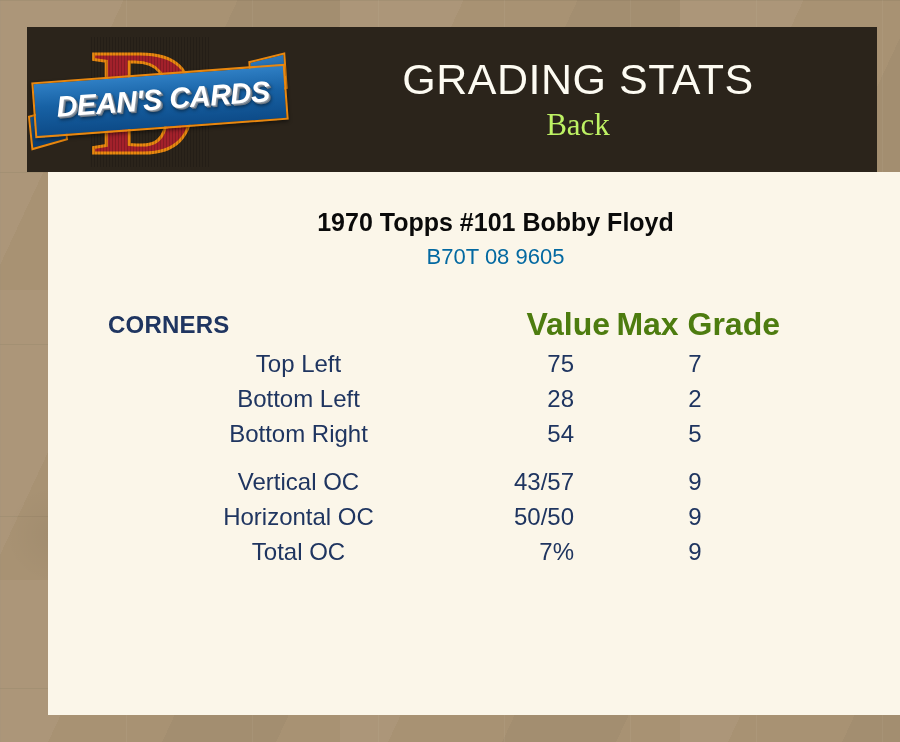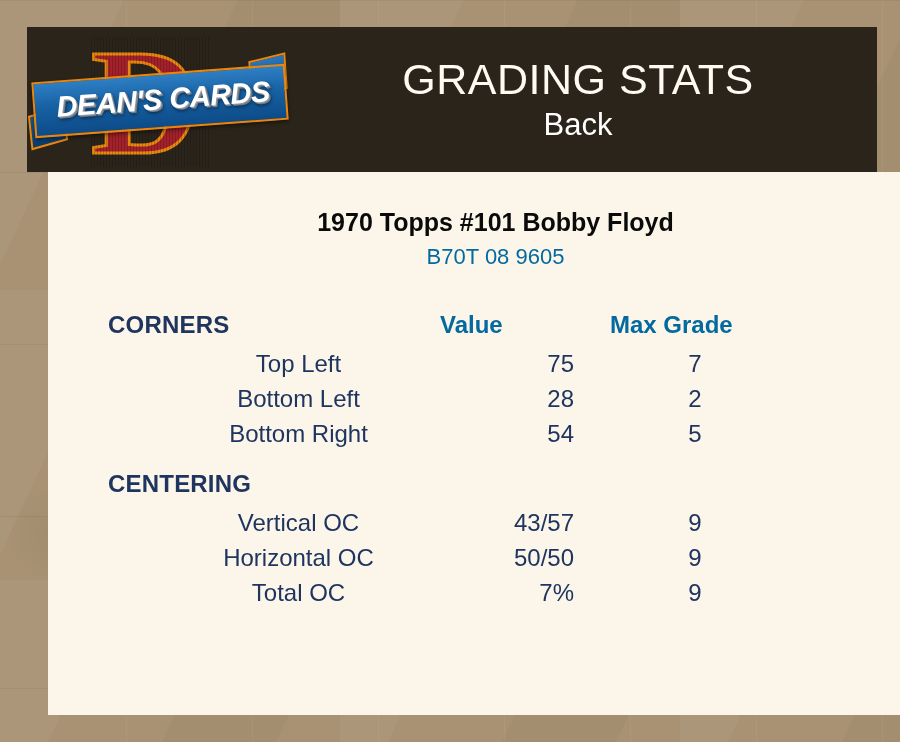--- a/index.html
+++ b/index.html
@@ -157,22 +157,23 @@
   #header-title {
     font-size: 43px;
     line-height: 50px;
     color: #fdfbf2;
     font-weight: normal;
     letter-spacing: .5px;
   }
   #header-subtitle {
     font-size: 31px;
     line-height: 42px;
-    color: #ffffff;
+    color: #bef264;
     font-weight: normal;
+    font-family: Liberation Serif, serif;
   }
 
   
   #panel {
     position: absolute;
     left: 48px;
     top: 172px;
     width: 895px;
     height: 543px;
     background: #fbf6e9;
@@ -216,25 +217,25 @@
   }
   .section-title {
     font-size: 24px;
     line-height: 39px;
     font-weight: bold;
     color: #1f3560;
     text-align: left;
     letter-spacing: .2px;
   }
   .col-head {
-    font-size: 24px;
+    font-size: 32px;
     line-height: 39px;
     font-weight: bold;
-    color: #0369a1;
-    text-align: left;
+    color: #4d7c0f;
+    text-align: right;
   }
   .data-row td {
     padding: 0;
   }
   .cell-label {
     font-size: 24px;
     line-height: 35px;
     text-align: center;
     padding-left: 49px !important;
     color: #1f3560;
@@ -306,25 +307,20 @@
             <td class="cell-grade">2</td>
           </tr>
           <tr class="data-row">
             <td class="cell-label">Bottom Right</td>
             <td class="cell-value">54</td>
             <td class="cell-grade">5</td>
           </tr>
           <tr class="spacer-row">
             <td colspan="3"></td>
           </tr>
-          <tr class="section-row">
-            <td class="section-title">CENTERING</td>
-            <td class="col-head"></td>
-            <td class="col-head"></td>
-          </tr>
           <tr class="data-row">
             <td class="cell-label">Vertical OC</td>
             <td class="cell-value">43/57</td>
             <td class="cell-grade">9</td>
           </tr>
           <tr class="data-row">
             <td class="cell-label">Horizontal OC</td>
             <td class="cell-value">50/50</td>
             <td class="cell-grade">9</td>
           </tr>

